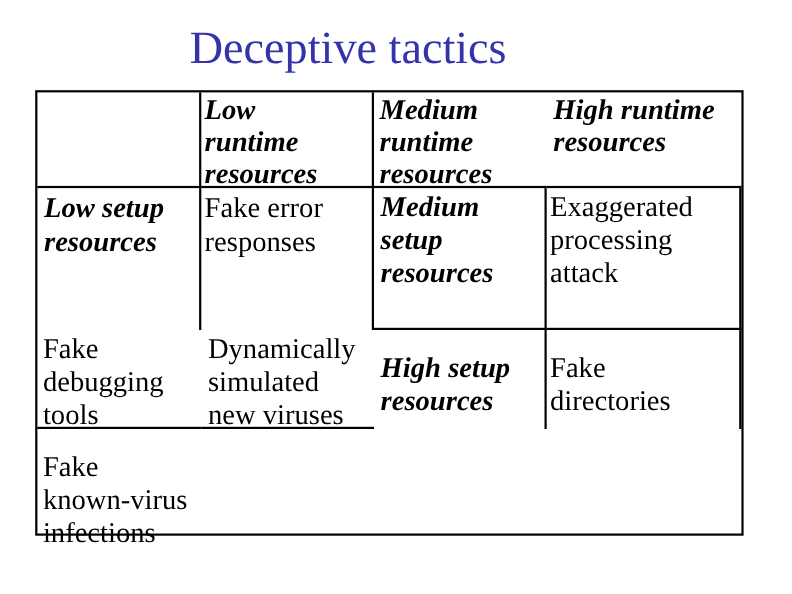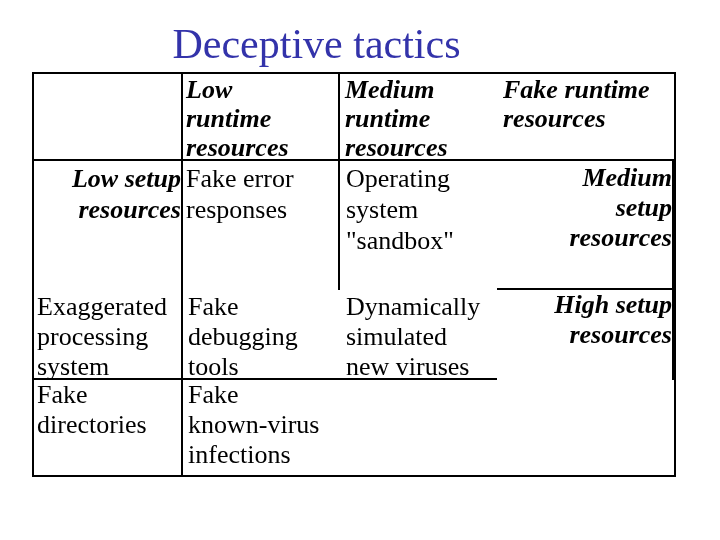--- a/index.html
+++ b/index.html
@@ -7,21 +7,21 @@
     width:720px;height:540px;background:#ffffff;overflow:hidden;
     font-family:"Liberation Serif","DejaVu Serif",serif;
   }
   .slide{position:relative;width:720px;height:540px;background:#ffffff;}
   .title{
     position:absolute;top:8px;left:14px;width:581px;margin:12px;
     text-align:center;font-size:42px;font-weight:normal;
     color:#3333aa;letter-spacing:0px;
   }
   .grid{
-    position:absolute;left:32px;top:72px;
+    position:absolute;left:32px;top:82px;
     display:grid;
     grid-template-columns:149px 157px 157px 177px;
     grid-template-rows:87px 129px 90px 95px;
     border:2px solid #000000;
     width:640px;
   }
   .cell{
     box-sizing:border-box;
     font-size:26px;color:#000000;
     white-space:pre-line;
@@ -30,60 +30,57 @@
   
   .c1,.c2{border-right:2px solid #000000;}
   
   .hrow{border-bottom:2px solid #000000;}
   .r2row{border-bottom:2px solid #000000;}
   
   .hrow,.rowlabel{font-weight:bold;font-style:italic;}
   .hrow{line-height:29px;padding-top:1px;overflow:hidden;}
   .r1row{line-height:31px;padding-top:2px;}
   .r2row{line-height:30px;padding-top:2px;}
-  .r3row{line-height:30px;padding-top:0;}
+  .r3row{line-height:30px;padding-top:20px;}
   
-  .c1{padding-left:6px;text-align:right;}
+  .c1{padding-left:6px;}
   .c2{padding-left:3px;}
   .c3{padding-left:5px;}
   .c4{padding-left:6px;}
 </style>
 </head>
 <body>
 
 <div class="slide">
 
   <h1 class="title">Deceptive tactics</h1>
 
   <div class="grid">
 
     <div class="cell hrow c1"></div>
     <div class="cell hrow c2">Low
 runtime
 resources</div>
     <div class="cell hrow c3">Medium
 runtime
 resources</div>
-    <div class="cell hrow c4">Fake runtime
+    <div class="cell hrow c4">High runtime
 resources</div>
 
     <div class="cell r1row c1 rowlabel">Low setup
 resources</div>
     <div class="cell r1row c2">Fake error
 responses</div>
-    <div class="cell r1row c4">Operating
-system
-"sandbox"</div>
 
     <div class="cell r2row c1 rowlabel">Medium
 setup
 resources</div>
     <div class="cell r2row c2">Exaggerated
 processing
-system</div>
+attack</div>
     <div class="cell r2row c3">Fake
 debugging
 tools</div>
     <div class="cell r2row c4">Dynamically
 simulated
 new viruses</div>
 
     <div class="cell r3row c1 rowlabel">High setup
 resources</div>
     <div class="cell r3row c2">Fake

